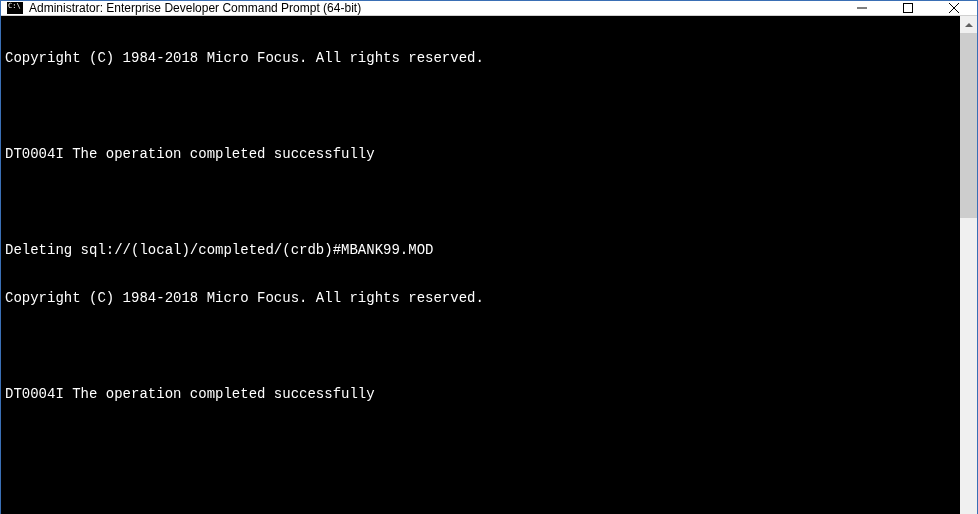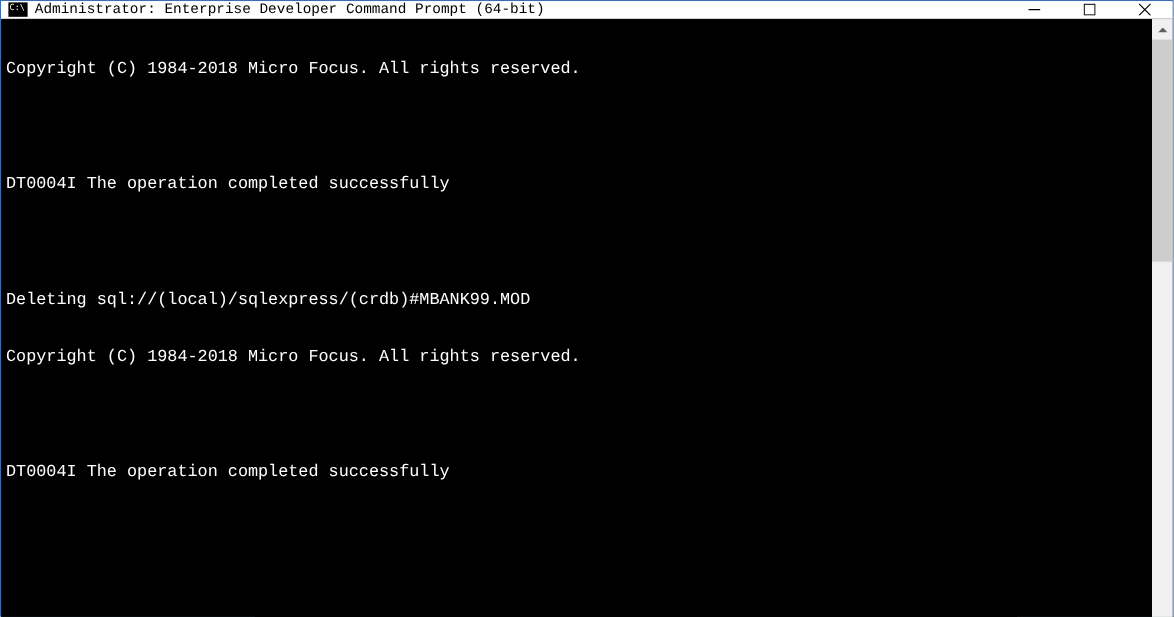--- a/index.html
+++ b/index.html
@@ -1,21 +1,21 @@
 <!DOCTYPE html>
 <html><head>
 <meta charset="utf-8">
 <style>
   * { margin: 0; padding: 0; box-sizing: border-box; }
   html, body { width: 978px; height: 514px; overflow: hidden; font-family: "Segoe UI", Tahoma, sans-serif; }
   .window { width: 978px; height: 514px; background: #ffffff; border: 1px solid #3a6fb5; display: flex; flex-direction: column; }
   .titlebar { height: 30px; background: #ffffff; display: flex; align-items: center; border-bottom: 1px solid #d0d0d0; }
   .titlebar-icon { width: 16px; height: 12px; margin-left: 6px; margin-right: 6px; background: #000; position: relative; }
   .titlebar-icon::before { content: "C:\\"; color: #fff; font-size: 7px; position: absolute; left: 1px; top: 1px; font-family: Consolas, monospace; line-height: 7px; }
-  .titlebar-title { font-size: 12px; color: #000; flex: 0 0 auto; font-family: Liberation Mono, monospace; }
+  .titlebar-title { font-size: 12px; color: #000; flex: 0 0 auto; }
   .titlebar-spacer { flex: 1 1 auto; }
   .win-controls { display: flex; height: 100%; }
   .win-btn { width: 46px; height: 100%; display: flex; align-items: center; justify-content: center; cursor: pointer; }
   .win-btn svg { stroke: #000; fill: none; }
   .content { flex: 1 1 auto; display: flex; background: #000; position: relative; }
   .terminal { flex: 1 1 auto; background: #000; color: #ffffff; font-family: Consolas, "Courier New", monospace; font-size: 14px; line-height: 16px; padding: 2px 4px 2px 4px; white-space: pre; overflow: hidden; }
   .terminal .line { height: 16px; }
   .scrollbar { width: 17px; background: #f0f0f0; display: flex; flex-direction: column; }
   .sb-btn { height: 17px; background: #f0f0f0; display: flex; align-items: center; justify-content: center; }
   .sb-btn svg { fill: #606060; }
@@ -48,21 +48,21 @@
           </svg>
       </div>
     </div>
   </div>
   <div class="content">
     <div class="terminal">
       <div class="line">Copyright (C) 1984-2018 Micro Focus. All rights reserved.</div>
       <div class="line"></div>
       <div class="line">DT0004I The operation completed successfully</div>
       <div class="line"></div>
-      <div class="line">Deleting sql://(local)/sqlexpress/(crdb)#MBANK99.MOD</div>
+      <div class="line">Deleting sql://(local)/completed/(crdb)#MBANK99.MOD</div>
       <div class="line">Copyright (C) 1984-2018 Micro Focus. All rights reserved.</div>
       <div class="line"></div>
       <div class="line">DT0004I The operation completed successfully</div>
       <div class="line"></div>
       
       
       
       
       
       

